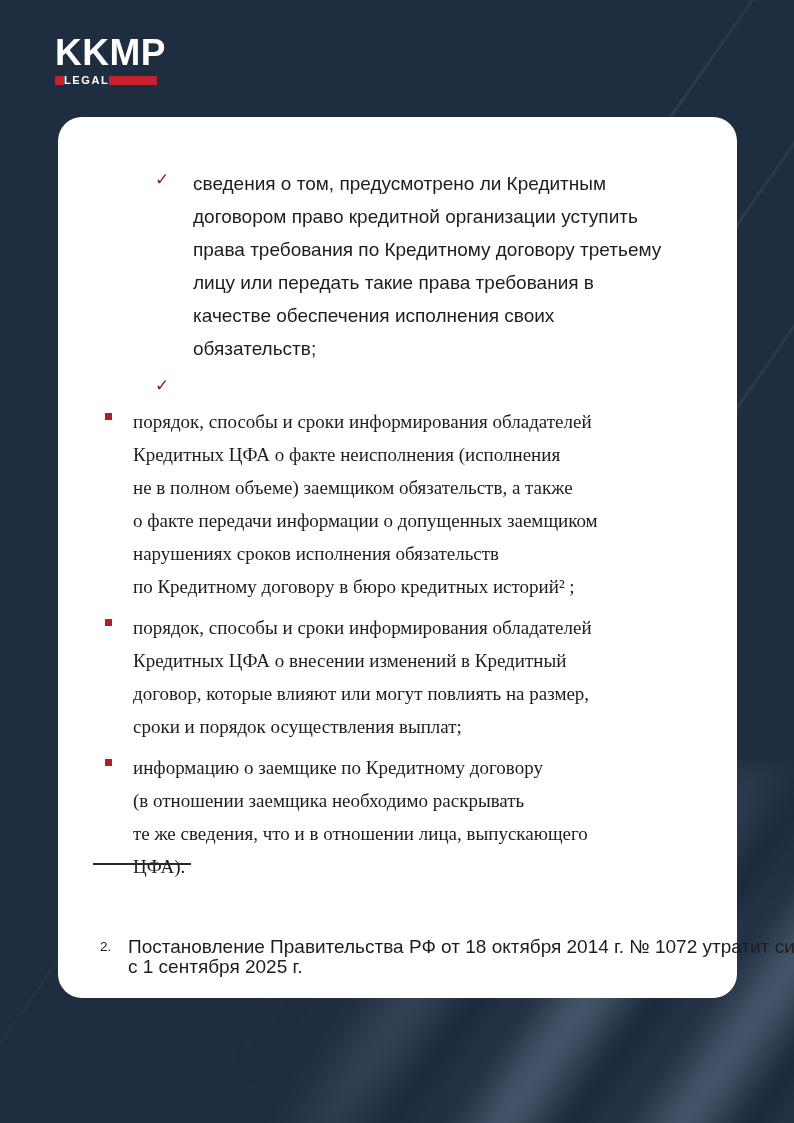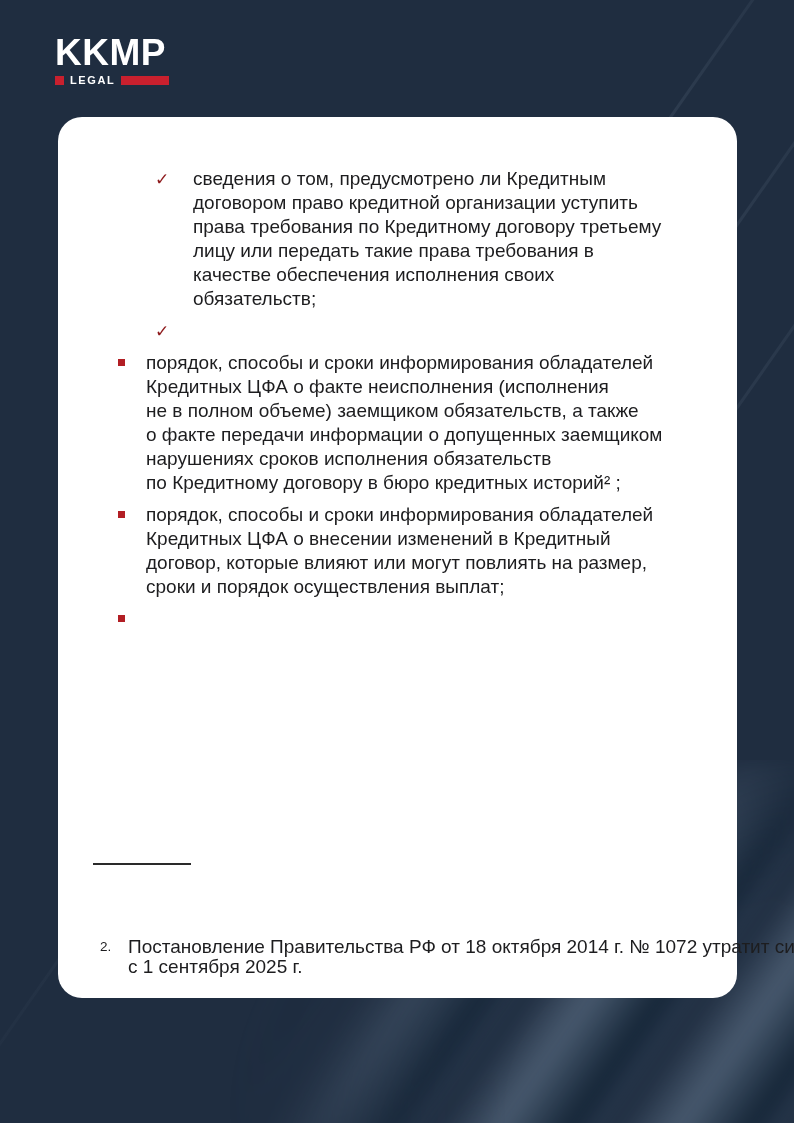--- a/index.html
+++ b/index.html
@@ -33,40 +33,40 @@
     background:linear-gradient(to bottom, transparent, rgba(185,205,225,0.12), transparent);
     transform:rotate(35deg);transform-origin:center;}
   .hl1{left:590px;top:-320px;}
   .hl2{left:690px;top:-260px;opacity:.8;}
   .hl3{left:762px;top:-180px;opacity:.6;}
   .hl4{left:120px;top:420px;opacity:.35;height:900px;}
 
   
   .logo{position:absolute;left:55px;top:34px;}
   .logo-title{font-size:37px;font-weight:700;color:#ffffff;letter-spacing:.5px;line-height:1;}
-  .logo-sub{display:flex;align-items:center;gap:6px;margin-top:4px;}
+  .logo-sub{display:flex;align-items:center;margin-top:4px;}
   .logo-sq{width:9px;height:9px;background:var(--red);}
   .logo-legal{font-size:11px;font-weight:700;color:#ffffff;letter-spacing:1.6px;line-height:1;}
   .logo-bar{width:48px;height:9px;background:var(--red);}
 
   
   .card{
     position:absolute;left:58px;top:117px;width:679px;height:881px;
     background:#ffffff;border-radius:24px;
     padding:50px 20px 0 0;
   }
 
   .bullet{display:flex;margin-bottom:8px;color:var(--ink);}
   .bullet.check{padding-left:97px;}
-  .bullet.square{padding-left:60px;}
+  .bullet.square{padding-left:47px;font-family:Liberation Serif, serif;}
   .mark{flex:0 0 38px;color:var(--check-red);font-family:"DejaVu Sans",sans-serif;
         font-size:17px;line-height:24px;font-weight:700;}
   .mark-sq{flex:0 0 28px;padding-top:8px;}
   .sqbox{display:block;width:7px;height:7px;background:var(--bullet-red);}
-  .btext{white-space:pre;font-size:19px;line-height:24px;color:var(--ink);}
+  .btext{white-space:pre;font-size:19px;line-height:33px;color:var(--ink);}
 
   .fn-divider{position:absolute;left:35px;top:746px;width:98px;height:2px;background:#2a2a2a;}
   .footnote{position:absolute;left:42px;top:820px;display:flex;color:var(--ink);}
   .fn-num{flex:0 0 28px;font-size:13.5px;line-height:20px;}
   .fn-text{white-space:pre;font-size:19px;line-height:20px;}
 </style>
 </head>
 <body>
 
 <div class="page">
@@ -121,20 +121,24 @@
       <span class="btext">порядок, способы и сроки информирования обладателей
 Кредитных ЦФА о внесении изменений в Кредитный
 договор, которые влияют или могут повлиять на размер,
 сроки и порядок осуществления выплат;</span>
     </div>
 
     <div class="bullet square">
       <span class="mark-sq">
           <span class="sqbox"></span>
         </span>
+      <span class="btext">информацию о заемщике по Кредитному договору
+(в отношении заемщика необходимо раскрывать
+те же сведения, что и в отношении лица, выпускающего
+ЦФА).</span>
     </div>
 
     <div class="fn-divider"></div>
 
     <div class="footnote">
       <span class="fn-num">2.</span>
       <span class="fn-text">Постановление Правительства РФ от 18 октября 2014 г. № 1072 утратит силу
 с 1 сентября 2025 г.</span>
     </div>
 

